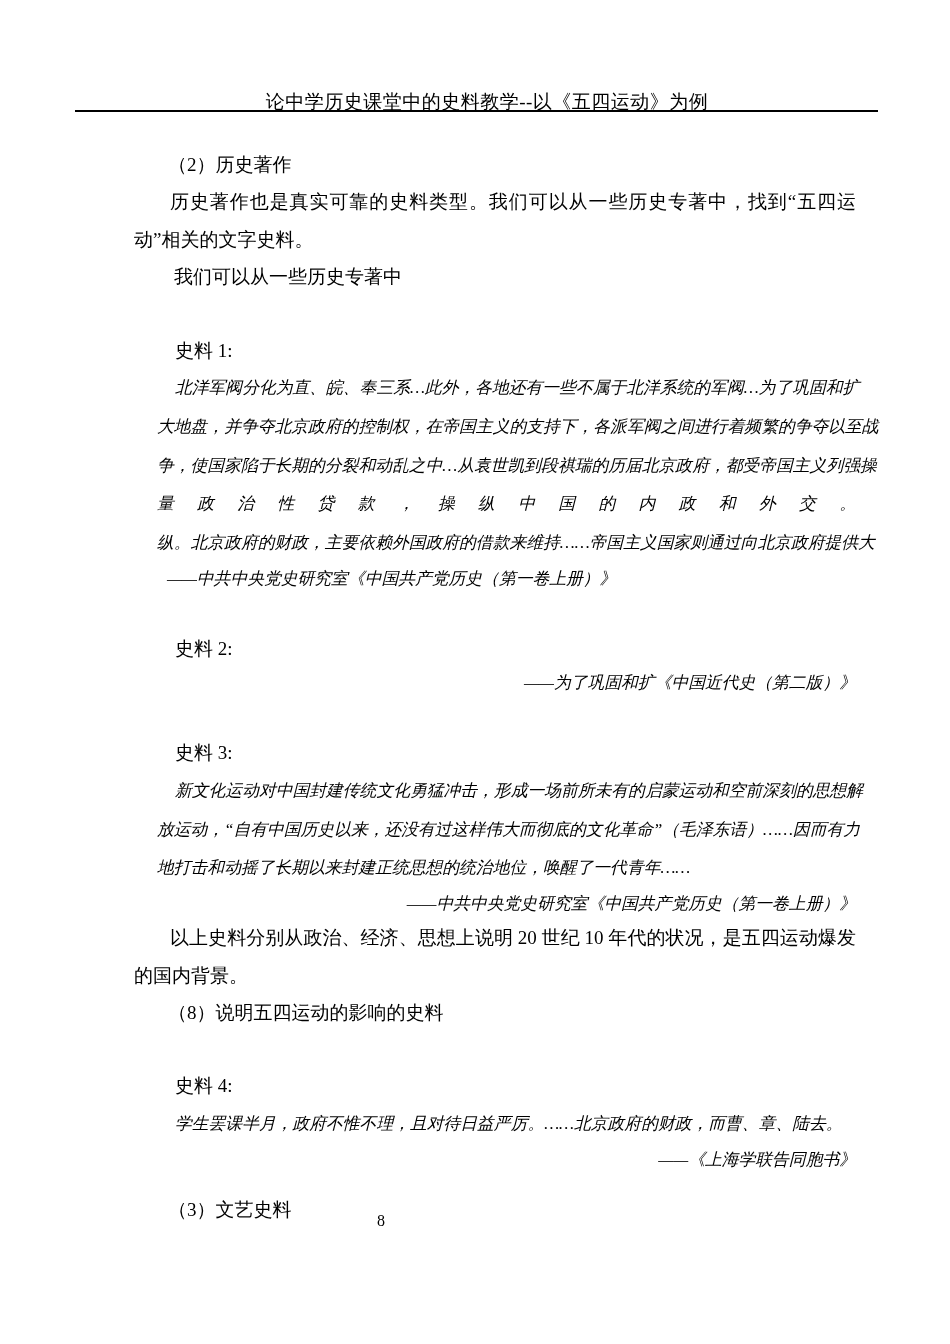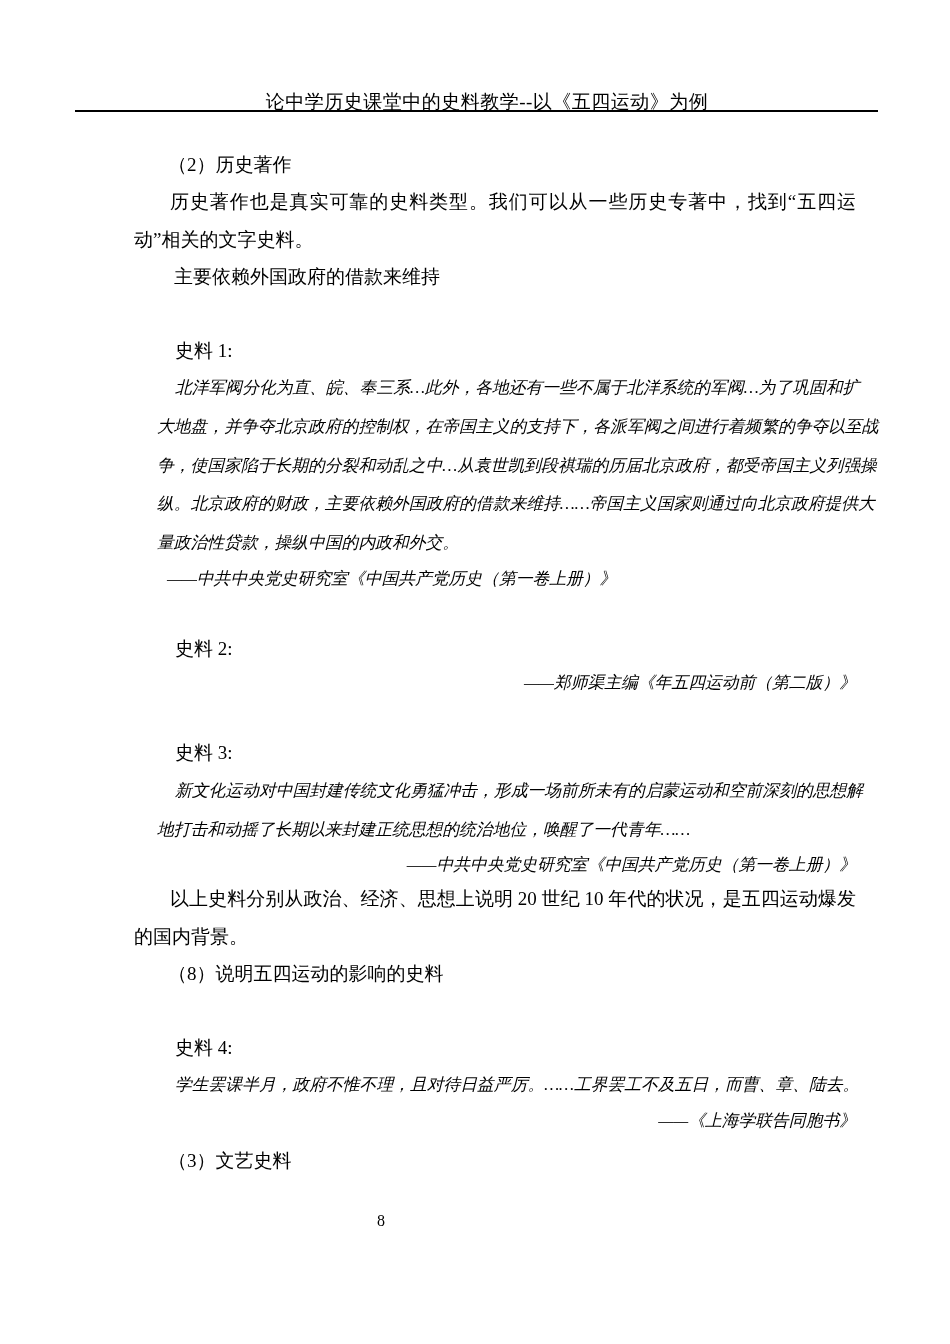--- a/index.html
+++ b/index.html
@@ -65,21 +65,21 @@
   .citation {
     font-size: 16.8px;
     font-style: italic;
     line-height: 31px;
     white-space: nowrap;
     font-family: Liberation Serif, serif;
   }
   .citation.left  { text-indent: 33px; }
   .citation.right { text-align: right; }
 
-  .h.lit { margin-top: 6px; }
+  .h.lit { margin-top: 16px; }
 
   .page-number {
     position: absolute;
     left: 366px; top: 1212px;
     width: 30px;
     text-align: center;
     font-size: 16px;
   }
 </style>
 </head>
@@ -92,52 +92,53 @@
 
   <div class="content">
 
     <div class="h sec">（2）历史著作</div>
 
     <div class="m-lines">
         <div class="m-line">历史著作也是真实可靠的史料类型。我们可以从一些历史专著中，找到“五四运</div>
         <div class="m-line">动”相关的文字史料。</div>
       </div>
 
-    <div class="h sub">主要依赖外国政府的借款来维持</div>
+    <div class="h sub">我们可以从一些历史专著中</div>
 
     <div class="label">史料 1:</div>
     <div class="q-lines">
         <div class="q-line">北洋军阀分化为直、皖、奉三系…此外，各地还有一些不属于北洋系统的军阀…为了巩固和扩</div>
         <div class="q-line">大地盘，并争夺北京政府的控制权，在帝国主义的支持下，各派军阀之间进行着频繁的争夺以至战</div>
         <div class="q-line">争，使国家陷于长期的分裂和动乱之中…从袁世凯到段祺瑞的历届北京政府，都受帝国主义列强操</div>
+        <div class="q-line">量政治性贷款，操纵中国的内政和外交。</div>
         <div class="q-line">纵。北京政府的财政，主要依赖外国政府的借款来维持……帝国主义国家则通过向北京政府提供大</div>
-        <div class="q-line">量政治性贷款，操纵中国的内政和外交。</div>
       </div>
     <div class="citation left">——中共中央党史研究室《中国共产党历史（第一卷上册）》</div>
 
     <div class="label">史料 2:</div>
-    <div class="citation right">——郑师渠主编《年五四运动前（第二版）》</div>
+    <div class="citation right">——为了巩固和扩《中国近代史（第二版）》</div>
 
     <div class="label">史料 3:</div>
     <div class="q-lines">
         <div class="q-line">新文化运动对中国封建传统文化勇猛冲击，形成一场前所未有的启蒙运动和空前深刻的思想解</div>
+        <div class="q-line">放运动，“自有中国历史以来，还没有过这样伟大而彻底的文化革命”（毛泽东语）……因而有力</div>
         <div class="q-line">地打击和动摇了长期以来封建正统思想的统治地位，唤醒了一代青年……</div>
       </div>
     <div class="citation right">——中共中央党史研究室《中国共产党历史（第一卷上册）》</div>
 
     <div class="m-lines">
         <div class="m-line">以上史料分别从政治、经济、思想上说明 20 世纪 10 年代的状况，是五四运动爆发</div>
         <div class="m-line">的国内背景。</div>
       </div>
 
     <div class="h sec">（8）说明五四运动的影响的史料</div>
 
     <div class="label">史料 4:</div>
     <div class="q-lines">
-        <div class="q-line">学生罢课半月，政府不惟不理，且对待日益严厉。……工界罢工不及五日，而曹、章、陆去。</div>
+        <div class="q-line">学生罢课半月，政府不惟不理，且对待日益严厉。……北京政府的财政，而曹、章、陆去。</div>
       </div>
     <div class="citation right">——《上海学联告同胞书》</div>
 
     <div class="h sec lit">（3）文艺史料</div>
 
   </div>
 
   <div class="page-number">8</div>
 
 </div>

